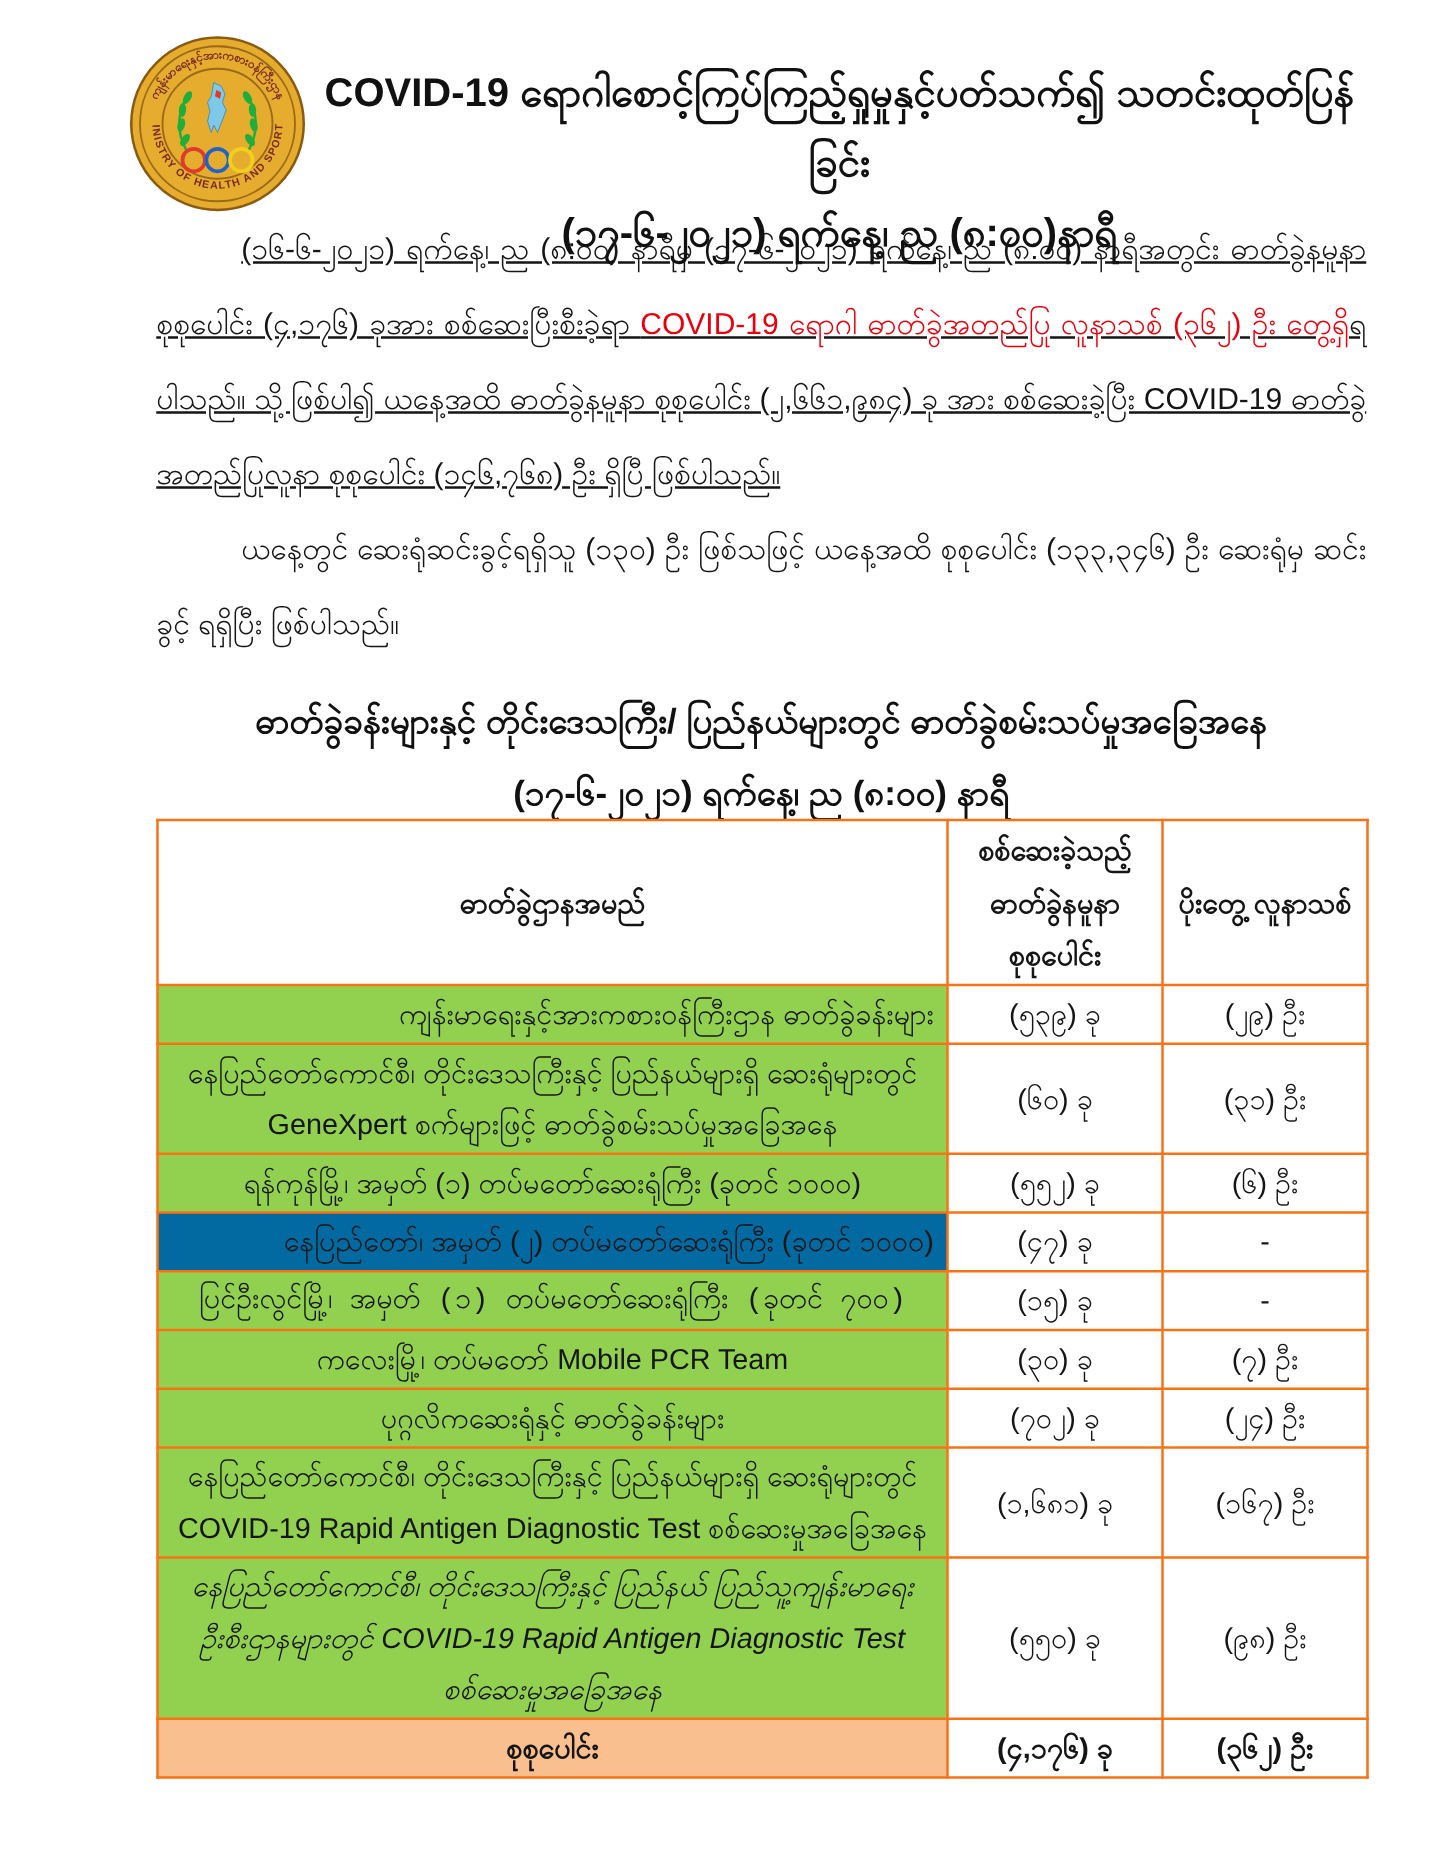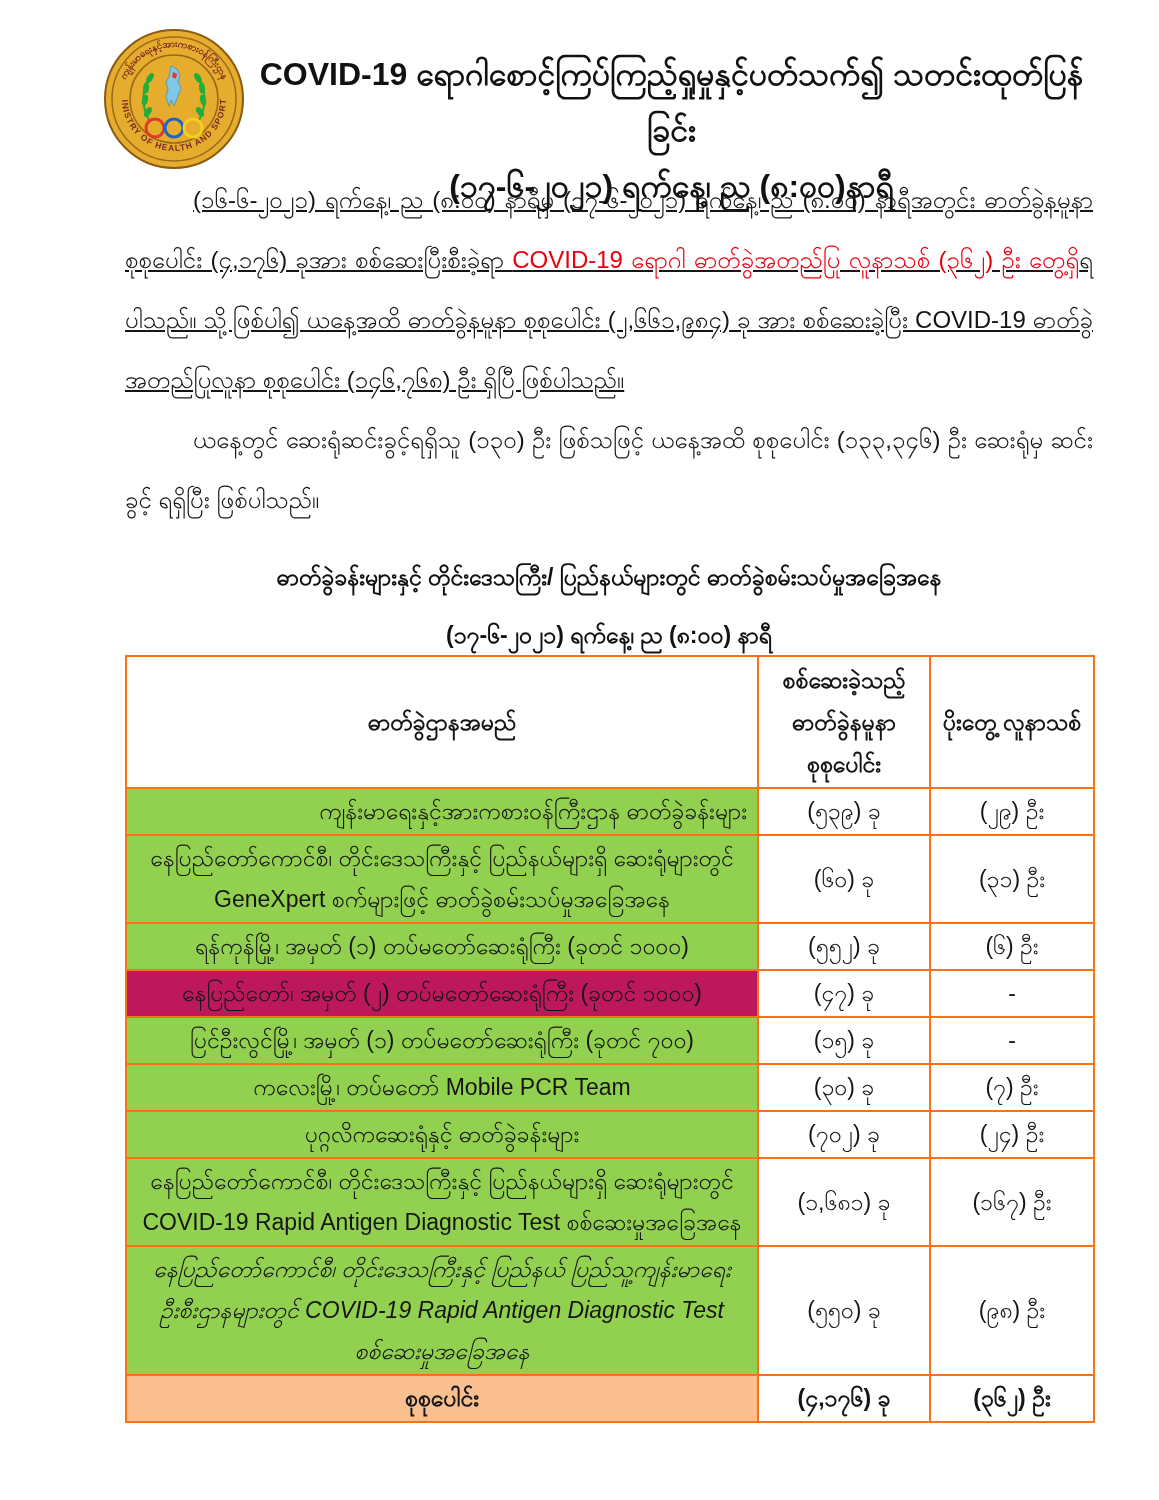--- a/index.html
+++ b/index.html
@@ -27,21 +27,21 @@
     font-size: 24px; line-height: 60px; text-align: justify;
     color: #151515;
   }
   .p1 { top: 170px; text-indent: 68px; text-decoration: underline; }
   .p2 { top: 410px; text-indent: 68px; }
   .red { color: #e8000d; }
 
   
   .table-heading {
     position: absolute; left: 125px; top: 548px; width: 968px;
-    text-align: center; font-weight: bold; font-size: 23px; line-height: 58px;
+    text-align: center; font-weight: bold; font-size: 28px; line-height: 58px;
     color: #111111;
   }
   table.lab-table {
     position: absolute; left: 125px; top: 655px; width: 968px;
     border-collapse: collapse; table-layout: fixed;
     font-size: 23px; color: #151515;
   }
   table.lab-table col.c1 { width: 632px; }
   table.lab-table col.c2 { width: 172px; }
   table.lab-table col.c3 { width: 164px; }
@@ -153,27 +153,27 @@
       <td class="num-cell">(၃၁) ဦး</td>
     </tr>
 
     <tr class="h1">
       <td class="name-cell" style="background: rgb(146, 208, 80);">ရန်ကုန်မြို့၊ အမှတ် (၁) တပ်မတော်ဆေးရုံကြီး (ခုတင် ၁၀၀၀)</td>
       <td class="num-cell">(၅၅၂) ခု</td>
       <td class="num-cell">(၆) ဦး</td>
     </tr>
 
     <tr class="h1">
-      <td class="name-cell" style="background: #be185d;">နေပြည်တော်၊ အမှတ် (၂) တပ်မတော်ဆေးရုံကြီး (ခုတင် ၁၀၀၀)</td>
+      <td class="name-cell" style="background: #0369a1; text-align: right;">နေပြည်တော်၊ အမှတ် (၂) တပ်မတော်ဆေးရုံကြီး (ခုတင် ၁၀၀၀)</td>
       <td class="num-cell">(၄၇) ခု</td>
       <td class="num-cell">-</td>
     </tr>
 
     <tr class="h1">
-      <td class="name-cell" style="background: rgb(146, 208, 80);">ပြင်ဦးလွင်မြို့၊ အမှတ် (၁) တပ်မတော်ဆေးရုံကြီး (ခုတင် ၇၀၀)</td>
+      <td class="name-cell" style="background: rgb(146, 208, 80); font-family: Liberation Mono, monospace;">ပြင်ဦးလွင်မြို့၊ အမှတ် (၁) တပ်မတော်ဆေးရုံကြီး (ခုတင် ၇၀၀)</td>
       <td class="num-cell">(၁၅) ခု</td>
       <td class="num-cell">-</td>
     </tr>
 
     <tr class="h1">
       <td class="name-cell" style="background: rgb(146, 208, 80);">ကလေးမြို့၊ တပ်မတော် Mobile PCR Team</td>
       <td class="num-cell">(၃၀) ခု</td>
       <td class="num-cell">(၇) ဦး</td>
     </tr>
 

